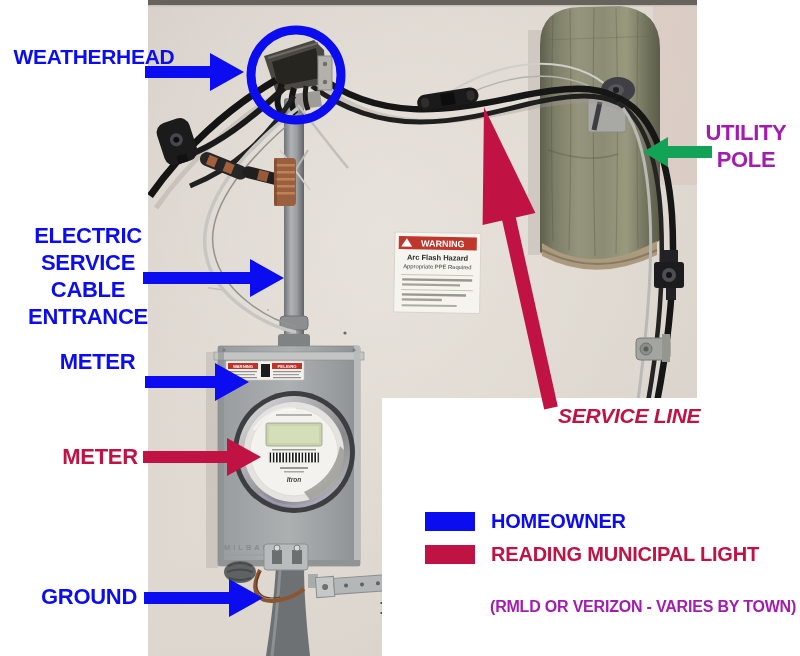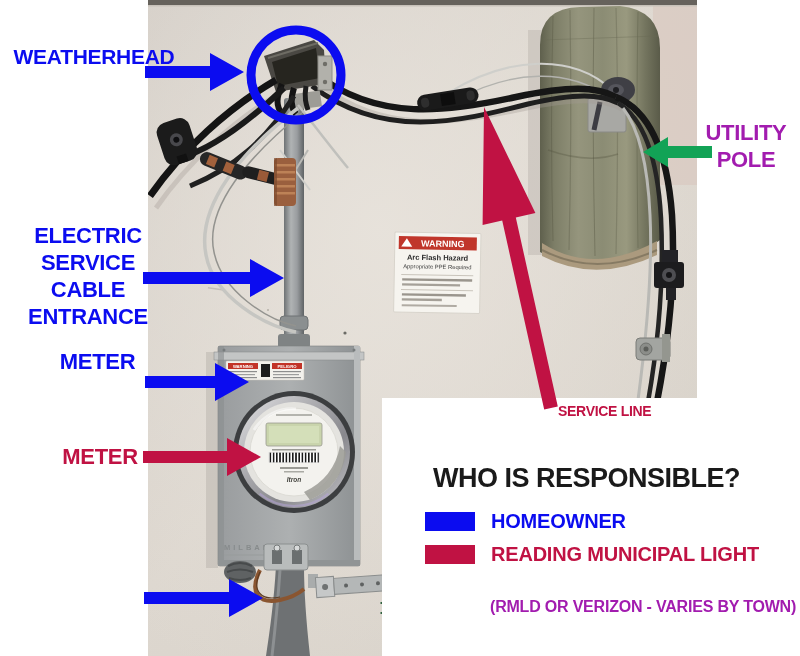--- a/index.html
+++ b/index.html
@@ -12,21 +12,21 @@
   .lbl{position:absolute;font-weight:700;line-height:1.2;letter-spacing:-0.3px;white-space:nowrap;}
   .lbl.center{text-align:center;white-space:normal;}
   .c-blue{color:#0b0cf0;}
   .c-red{color:#c01243;}
   .c-green{color:#a21caf;}
   .c-black{color:#1a1a1a;}
   .fs-big{font-size:22px;}
   .fs-title{font-size:27px;letter-spacing:-0.5px;}
   .fs-leg{font-size:20px;letter-spacing:-0.2px;}
   .fs-note{font-size:16px;letter-spacing:-0.2px;}
-  .fs-serv{font-size:14px;}
+  .fs-serv{font-size:21px;font-style:italic;}
   .legend-row{position:absolute;display:flex;align-items:center;}
   .legend-row .sw{margin-right:16px;flex:0 0 auto;}
 </style>
 </head>
 <body>
 
 <div class="stage">
 
   <svg class="photo-svg" width="549" height="656" viewBox="0 0 549 656">
     <defs>
@@ -301,21 +301,20 @@
       <rect x="262" y="592" width="5" height="34" fill="#3f8352"></rect>
       <rect x="260.5" y="601" width="8" height="2" fill="#2f6340"></rect>
       <rect x="260.5" y="612" width="8" height="2" fill="#2f6340"></rect>
     </g>
   </svg>
 
   <div class="legend-box"></div>
 
   <div class="lbl c-red fs-serv" style="left:558px;top:403px;">SERVICE LINE</div>
 
-  <div class="lbl c-black fs-title" style="left:433px;top:462px;">WHO IS RESPONSIBLE?</div>
 
   <div class="legend-row" style="left:425px;top:509px;">
     <svg class="sw" width="50" height="19">
       <rect width="50" height="19" fill="#0b0cf0"></rect>
     </svg>
     <span class="lbl c-blue fs-leg" style="position:static;">HOMEOWNER</span>
   </div>
 
   <div class="legend-row" style="left:425px;top:542px;">
     <svg class="sw" width="50" height="19">
@@ -335,20 +334,21 @@
     <div>CABLE</div>
     <div>ENTRANCE</div>
   </div>
 
   <div class="lbl c-blue fs-big center" style="left:45px;top:349px;width:105px;line-height:26px;">
     <div>METER</div>
   </div>
 
   <div class="lbl c-red fs-big center" style="left:50px;top:444px;width:100px;">METER</div>
 
+  <div class="lbl c-blue fs-big center" style="left:36px;top:584px;width:106px;">GROUND</div>
 
   <div class="lbl c-green fs-big center" style="left:695px;top:119px;width:102px;line-height:27px;">
     <div>UTILITY</div>
     <div>POLE</div>
   </div>
 
   <svg class="overlay-svg" width="800" height="656" viewBox="0 0 800 656">
     <circle cx="296" cy="75" r="45" fill="none" stroke-width="9" stroke="#0b0cf0"></circle>
     <polygon points="145,66 210,66 210,53 244,72 210,91 210,78 145,78" fill="#0b0cf0"></polygon>
     <polygon points="143,272 250,272 250,259 284,278 250,297 250,284 143,284" fill="#0b0cf0"></polygon>

